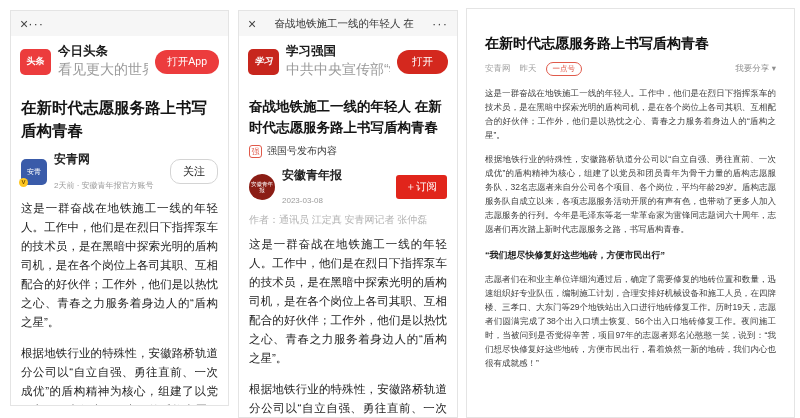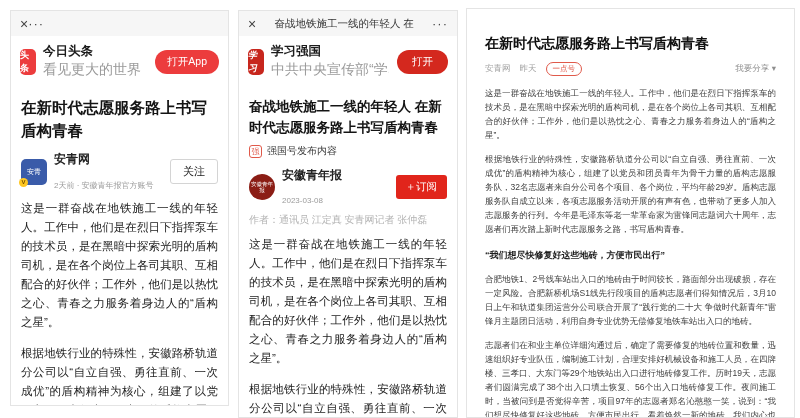--- a/index.html
+++ b/index.html
@@ -16,21 +16,21 @@
   #panel-left{left:10px;top:10px;width:219px;height:396px;}
   #panel-mid{left:238px;top:10px;width:220px;height:408px;}
   #panel-right{left:466px;top:8px;width:329px;height:410px;}
 
   .top-bar{height:25px;background:var(--bar_grey);display:flex;align-items:center;padding:0 9px;}
   .close{font-size:14px;color:#444;line-height:1;cursor:pointer;}
   .bar-title{flex:1;text-align:center;font-size:10.5px;color:#333;white-space:nowrap;overflow:hidden;}
   .more{font-size:13px;color:#444;letter-spacing:1px;cursor:pointer;}
 
   .app-bar{display:flex;align-items:center;gap:7px;padding:8px 9px 7px;}
-  .app-logo{width:16px;height:26px;border-radius:5px;display:flex;align-items:center;justify-content:center;color:#fff;font-weight:bold;font-size:9px;flex:0 0 auto;}
+  .app-logo{width:31px;height:26px;border-radius:5px;display:flex;align-items:center;justify-content:center;color:#fff;font-weight:bold;font-size:9px;flex:0 0 auto;}
   .logo-toutiao{background:var(--toutiao_red);}
   .logo-xuexi{background:var(--xuexi_red);font-family:"Liberation Serif","DejaVu Serif",serif;font-style:italic;}
   .app-name{font-size:12.5px;font-weight:bold;color:#1c1c1c;line-height:1.2;}
   .app-tagline{font-size:14px;color:#9a9a9a;margin-top:2px;white-space:nowrap;overflow:hidden;max-width:118px;}
   .open-btn{margin-left:auto;background:var(--toutiao_red);color:#fff;border:none;border-radius:12px;font-size:10.5px;padding:5px 12px;cursor:pointer;white-space:nowrap;}
   .open-btn.xuexi{background:#d4281e;padding:5px 15px;}
 
   .article-title{font-weight:bold;color:#141414;margin:10px 10px 6px;}
   #panel-left .article-title{font-size:15.5px;line-height:23px;}
   #panel-mid .article-title{font-size:13.5px;line-height:21px;}
@@ -39,21 +39,21 @@
   .tag-icon{width:13px;height:13px;border:1px solid var(--badge_red);border-radius:3px;color:var(--badge_red);font-size:8px;display:flex;align-items:center;justify-content:center;}
 
   .author-row{display:flex;align-items:center;gap:7px;margin:10px 10px 8px;}
   .avatar{width:26px;height:26px;border-radius:5px;display:flex;align-items:center;justify-content:center;color:#fff;flex:0 0 auto;position:relative;font-size:7px;text-align:center;line-height:1.1;}
   .avatar-anqing{background:#3a5ba9;}
   .v-badge{position:absolute;left:-2px;bottom:-2px;width:9px;height:9px;background:#ffc722;border-radius:50%;color:#7a5200;font-size:6px;display:flex;align-items:center;justify-content:center;font-weight:bold;}
   .avatar-ahqnb{background:#8b1d15;border-radius:50%;font-size:5.5px;padding:2px;}
   .author-info{min-width:0;}
   .author-name{font-size:12px;color:#222;font-weight:600;line-height:1.2;}
   .author-meta{font-size:8px;color:#9b9b9b;margin-top:14px;white-space:nowrap;}
-  .follow-btn{margin-left:auto;border:1px solid #d4d4d4;border-radius:3px;padding:4px 12px;font-size:11px;color:#222;background:#fff;cursor:pointer;white-space:nowrap;}
+  .follow-btn{margin-left:auto;border:1px solid #d4d4d4;border-radius:10px;padding:4px 12px;font-size:11px;color:#222;background:#fff;cursor:pointer;white-space:nowrap;}
   .subscribe-btn{margin-left:auto;background:var(--subscribe_red);color:#fff;border:none;border-radius:3px;padding:5px 10px;font-size:10.5px;cursor:pointer;white-space:nowrap;}
 
   .byline{font-size:10px;color:#b3b3b3;margin:2px 10px 8px;}
 
   .body p{font-size:11.5px;line-height:19px;color:#222;margin:0 10px 12px;text-align:justify;}
 
   
   .rp-inner{padding:20px 18px 10px;}
   .rp-title{font-size:14px;font-weight:bold;color:#101010;margin:6px 0 9px;}
   .rp-meta{display:flex;align-items:center;gap:9px;font-size:8.5px;color:#a3a3a3;}
@@ -141,18 +141,17 @@
       <span class="rp-badge">一点号</span>
       <span class="rp-share">
         <span>我要分享</span>
         <span>▾</span>
       </span>
     </div>
     <div class="rp-body">
       <p>这是一群奋战在地铁施工一线的年轻人。工作中，他们是在烈日下指挥泵车的技术员，是在黑暗中探索光明的盾构司机，是在各个岗位上各司其职、互相配合的好伙伴；工作外，他们是以热忱之心、青春之力服务着身边人的“盾构之星”。</p>
       <p>根据地铁行业的特殊性，安徽路桥轨道分公司以“自立自强、勇往直前、一次成优”的盾构精神为核心，组建了以党员和团员青年为骨干力量的盾构志愿服务队，32名志愿者来自分公司各个项目、各个岗位，平均年龄29岁。盾构志愿服务队自成立以来，各项志愿服务活动开展的有声有色，也带动了更多人加入志愿服务的行列。今年是毛泽东等老一辈革命家为雷锋同志题词六十周年，志愿者们再次踏上新时代志愿服务之路，书写盾构青春。</p>
       <div class="rp-h">“我们想尽快修复好这些地砖，方便市民出行”</div>
-      <p>合肥地铁1、2号线车站出入口的地砖由于时间较长，路面部分出现破损，存在一定风险。合肥新桥机场S1线先行段项目的盾构志愿者们得知情况后，3月10日上午和轨道集团运营分公司联合开展了“践行党的二十大 争做时代新青年”雷锋月主题团日活动，利用自身专业优势无偿修复地铁车站出入口的地砖。</p>
       <p>志愿者们在和业主单位详细沟通过后，确定了需要修复的地砖位置和数量，迅速组织好专业队伍，编制施工计划，合理安排好机械设备和施工人员，在四牌楼、三孝口、大东门等29个地铁站出入口进行地砖修复工作。历时19天，志愿者们圆满完成了38个出入口填土恢复、56个出入口地砖修复工作。夜间施工时，当被问到是否觉得辛苦，项目97年的志愿者郑名沁憨憨一笑，说到：“我们想尽快修复好这些地砖，方便市民出行，看着焕然一新的地砖，我们内心也很有成就感！”</p>
 
     </div>
   </div>
 </div>
 
 </body></html>

